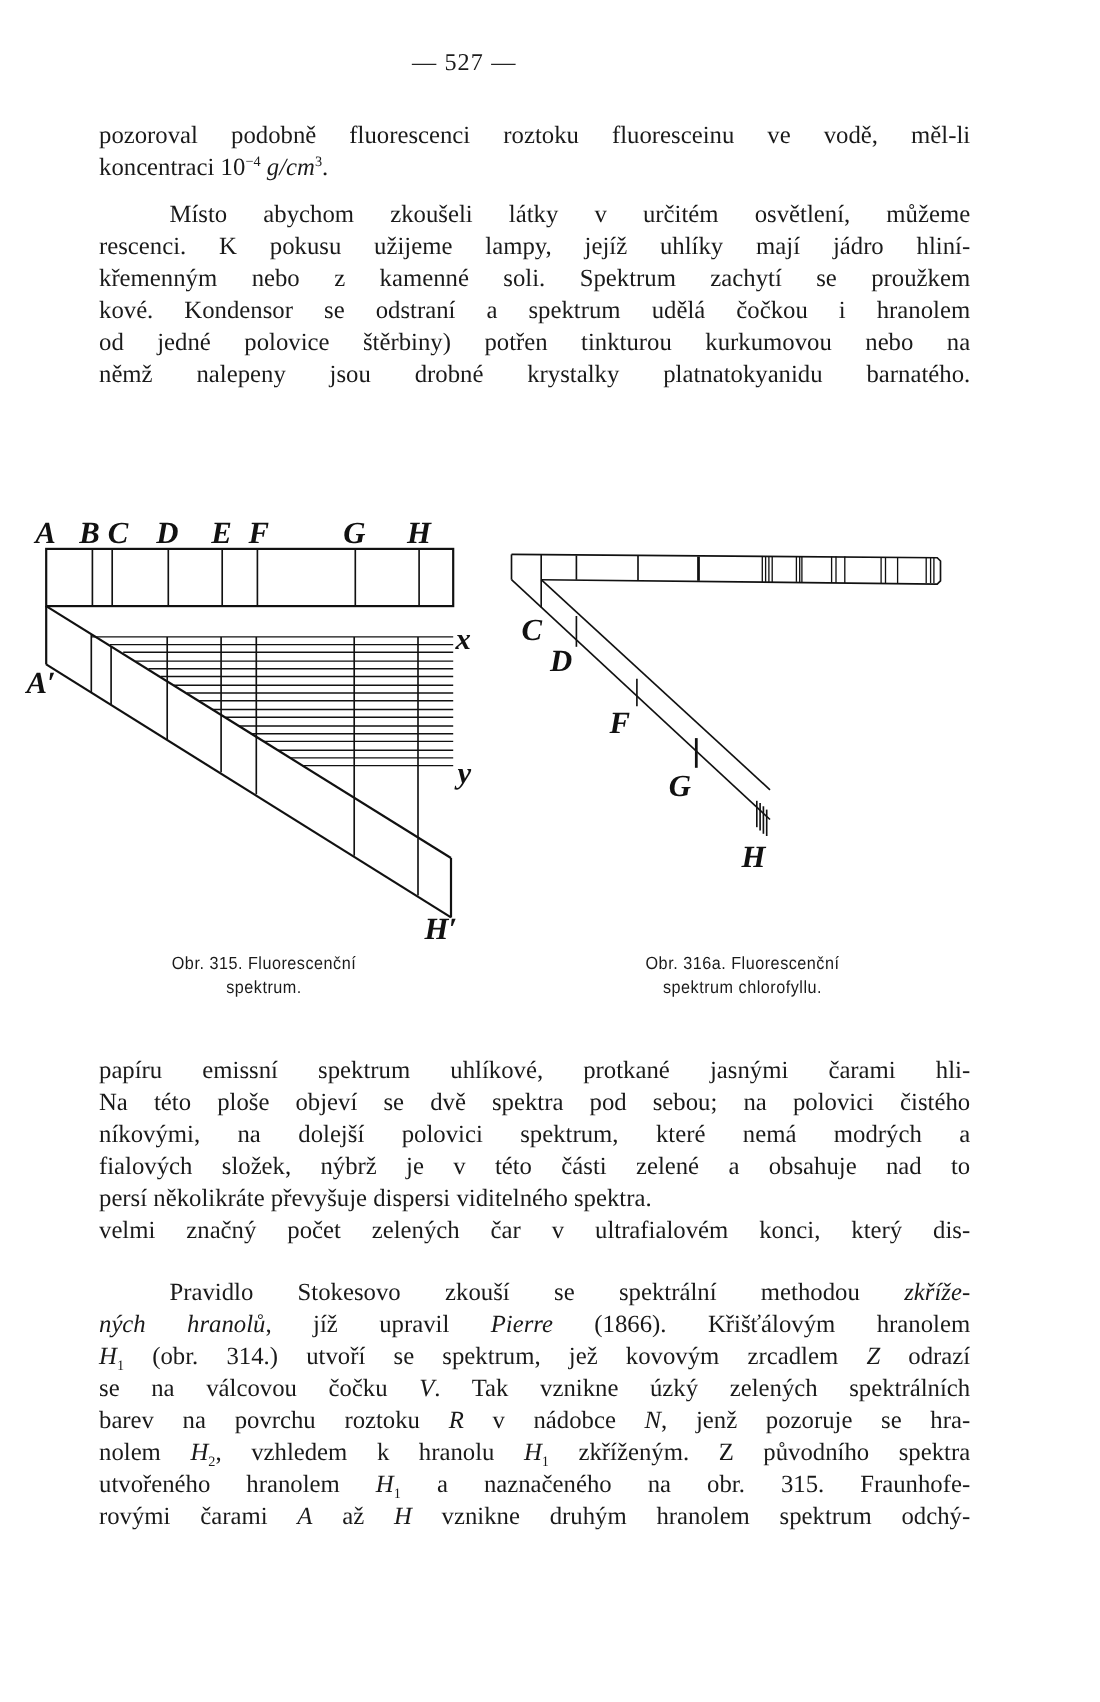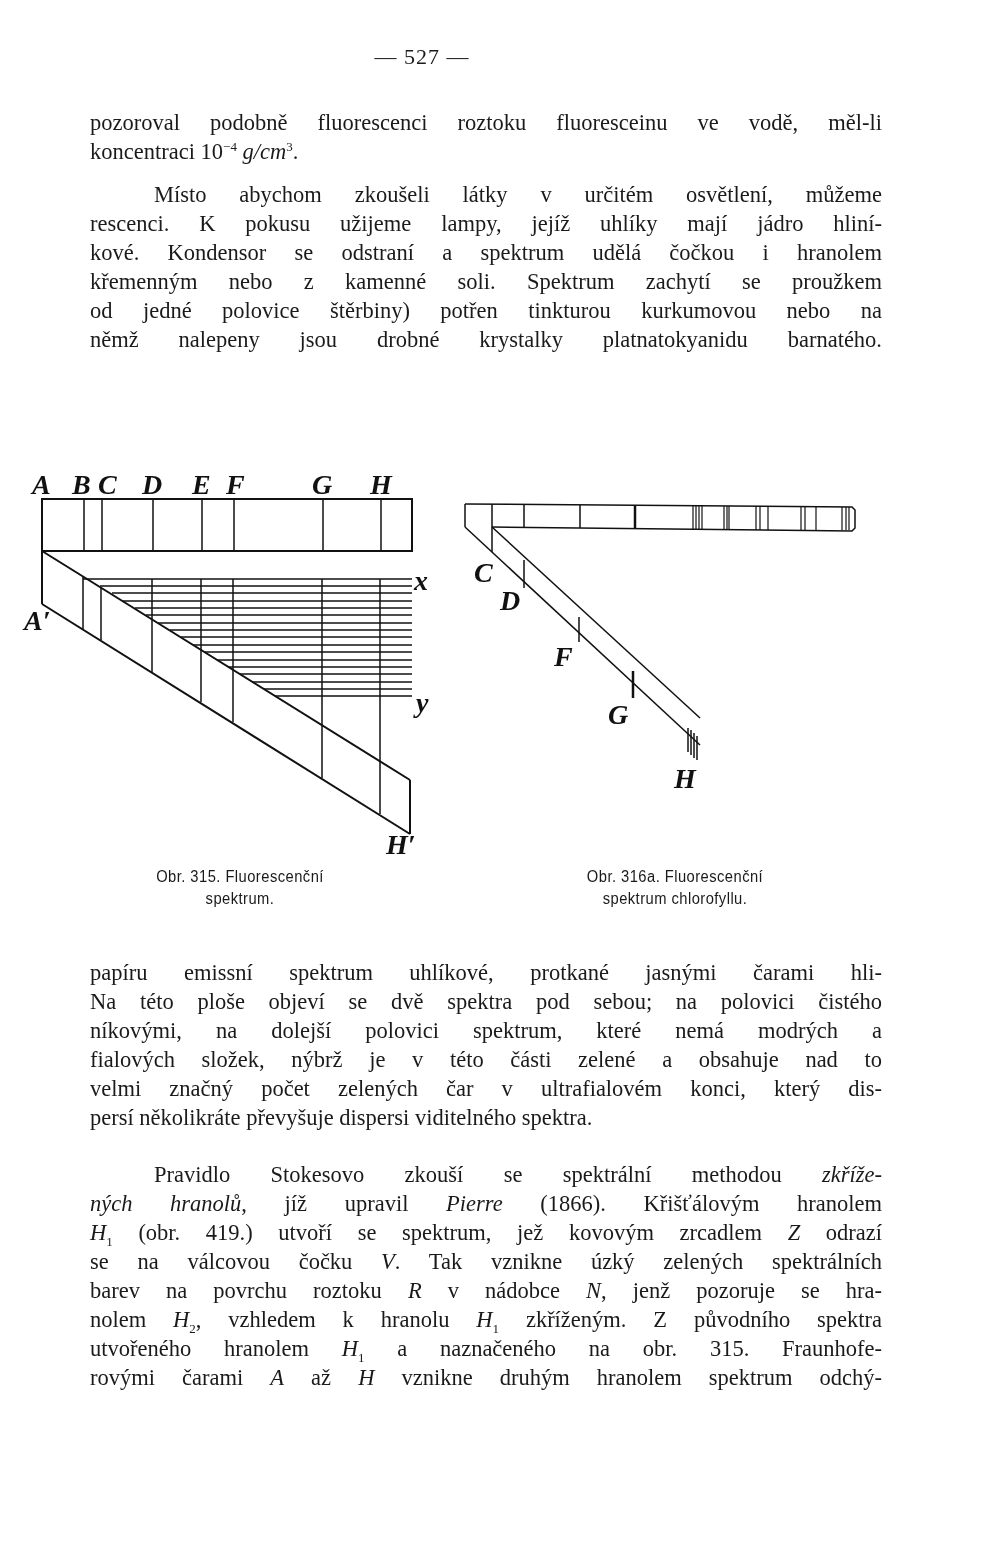--- a/index.html
+++ b/index.html
@@ -36,22 +36,22 @@
 <div class="page-number">— 527 —</div>
 
 <div class="para" style="top:108px;">
   <span class="line">pozoroval podobně fluorescenci roztoku fluoresceinu ve vodě, měl-li</span>
   <span class="line last"><span>koncentraci 10</span><sup>−4</sup> <span class="it">g/cm</span><sup>3</sup><span>.</span></span>
 </div>
 
 <div class="para" style="top:180px;">
   <span class="line indent">Místo abychom zkoušeli látky v určitém osvětlení, můžeme</span>
   <span class="line">rescenci. K pokusu užijeme lampy, jejíž uhlíky mají jádro hliní-</span>
+  <span class="line">křemenným nebo z kamenné soli. Spektrum zachytí se proužkem</span>
   <span class="line">kové. Kondensor se odstraní a spektrum udělá čočkou i hranolem</span>
-  <span class="line">křemenným nebo z kamenné soli. Spektrum zachytí se proužkem</span>
   <span class="line">od jedné polovice štěrbiny) potřen tinkturou kurkumovou nebo na</span>
   <span class="line">němž nalepeny jsou drobné krystalky platnatokyanidu barnatého.</span>
 </div>
 
 <svg class="figure" style="left:20px; top:462px;" width="420" height="400" viewBox="0 0 420 400">
   <g stroke="#111" fill="none" stroke-width="2">
 
     <rect x="22" y="37" width="370" height="52"></rect>
     <line x1="64" y1="37" x2="64" y2="89" stroke-width="1.5"></line>
     <line x1="82" y1="37" x2="82" y2="89" stroke-width="1.5"></line>
@@ -171,26 +171,26 @@
 <div class="caption" style="left:535px; top:866px; width:280px;">
   <div>Obr. 316a. Fluorescenční</div>
   <div>spektrum chlorofyllu.</div>
 </div>
 
 <div class="para" style="top:958px;">
   <span class="line">papíru emissní spektrum uhlíkové, protkané jasnými čarami hli-</span>
   <span class="line">Na této ploše objeví se dvě spektra pod sebou; na polovici čistého</span>
   <span class="line">níkovými, na dolejší polovici spektrum, které nemá modrých a</span>
   <span class="line">fialových složek, nýbrž je v této části zelené a obsahuje nad to</span>
+  <span class="line last">persí několikráte převyšuje dispersi viditelného spektra.</span>
   <span class="line">velmi značný počet zelených čar v ultrafialovém konci, který dis-</span>
-  <span class="line last">persí několikráte převyšuje dispersi viditelného spektra.</span>
 </div>
 
 <div class="para" style="top:1160px;">
   <span class="line indent"><span>Pravidlo Stokesovo zkouší se spektrální methodou </span><span class="it">zkříže-</span></span>
   <span class="line"><span class="it">ných hranolů</span><span>, jíž upravil </span><span class="it">Pierre</span><span> (1866). Křišťálovým hranolem</span></span>
-  <span class="line"><span class="it">H</span><sub>1</sub><span> (obr. 419.) utvoří se spektrum, jež kovovým zrcadlem </span><span class="it">Z</span><span> odrazí</span></span>
+  <span class="line"><span class="it">H</span><sub>1</sub><span> (obr. 314.) utvoří se spektrum, jež kovovým zrcadlem </span><span class="it">Z</span><span> odrazí</span></span>
   <span class="line"><span>se na válcovou čočku </span><span class="it">V</span><span>. Tak vznikne úzký zelených spektrálních</span></span>
   <span class="line"><span>barev na povrchu roztoku </span><span class="it">R</span><span> v nádobce </span><span class="it">N</span><span>, jenž pozoruje se hra-</span></span>
   <span class="line"><span>nolem </span><span class="it">H</span><sub>2</sub><span>, vzhledem k hranolu </span><span class="it">H</span><sub>1</sub><span> zkříženým. Z původního spektra</span></span>
   <span class="line"><span>utvořeného hranolem </span><span class="it">H</span><sub>1</sub><span> a naznačeného na obr. 315. Fraunhofe-</span></span>
   <span class="line"><span>rovými čarami </span><span class="it">A</span><span> až </span><span class="it">H</span><span> vznikne druhým hranolem spektrum odchý-</span></span>
 </div>
 
 </body></html>

